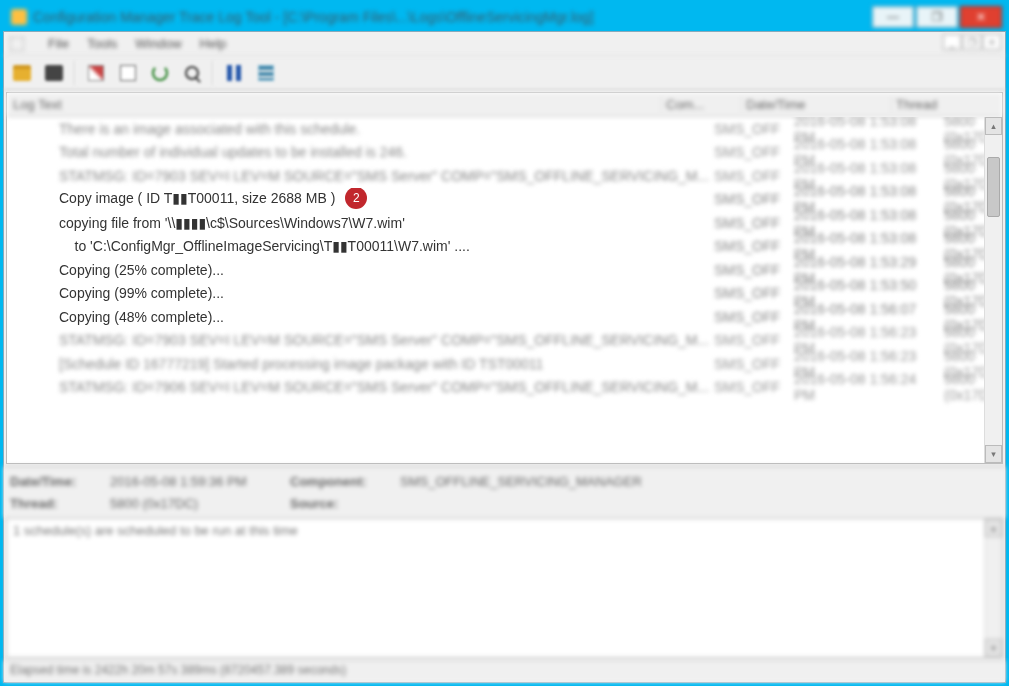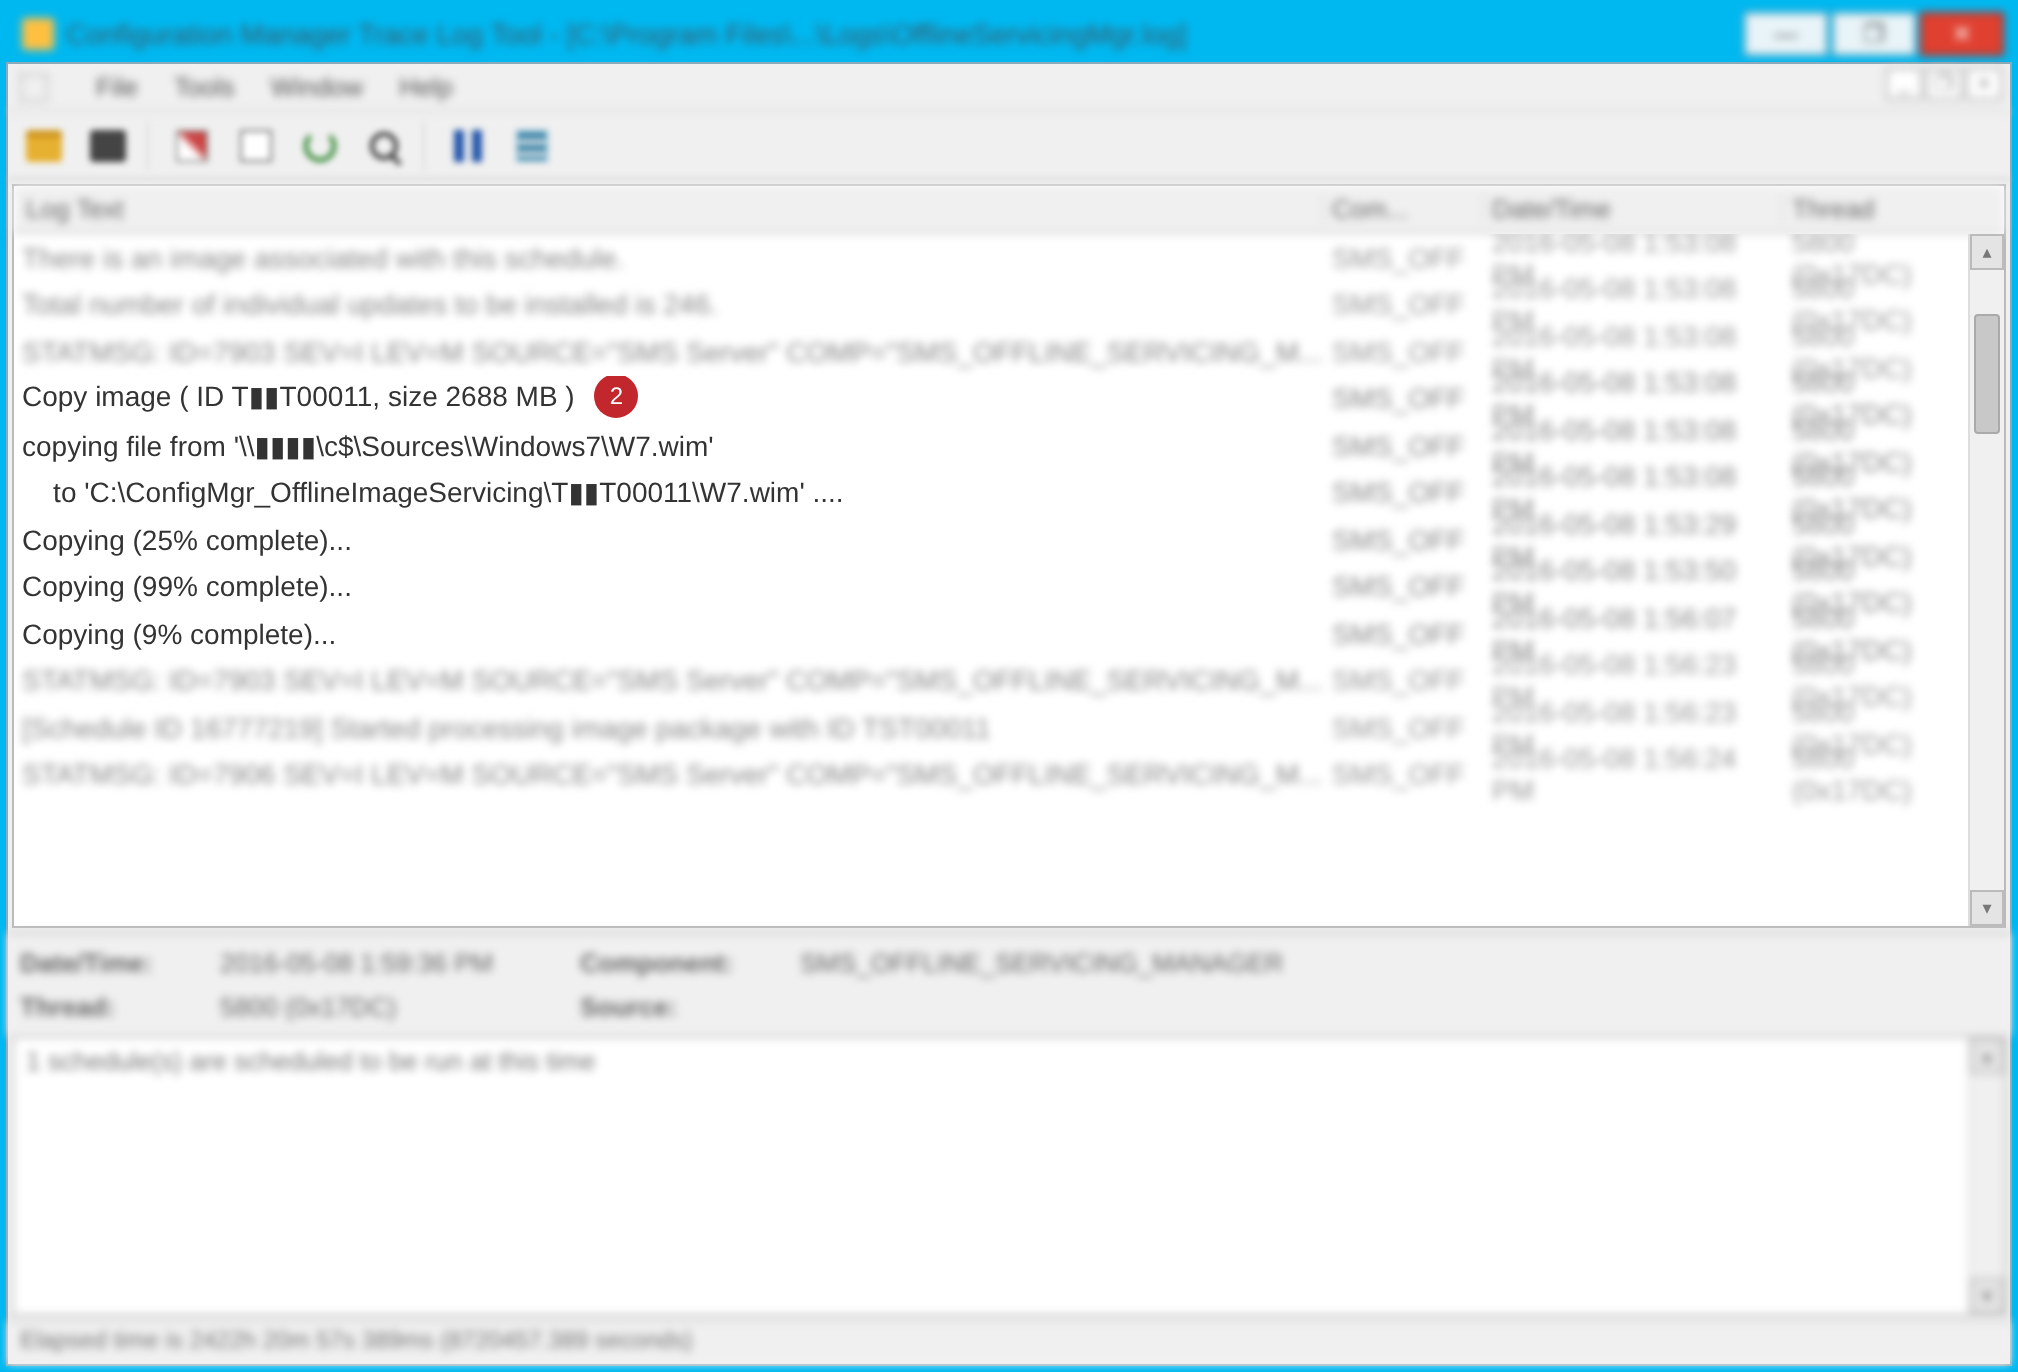--- a/index.html
+++ b/index.html
@@ -126,20 +126,21 @@
     overflow: hidden;
     position: relative;
   }
   .grid-rows { position: absolute; inset: 0 18px 0 0; }
   .gr-row {
     display: flex;
     height: 23.5px;
     align-items: center;
     font-size: 14px;
     color: #333;
+    margin-left: 48px;
   }
   .gr-row .c-text { flex: 0 0 655px; padding-left: 4px; white-space: nowrap; overflow: hidden; }
   .gr-row .c-comp { flex: 0 0 80px; padding-left: 4px; color:#999;}
   .gr-row .c-date { flex: 0 0 150px; padding-left: 4px; color:#999;}
   .gr-row .c-thread { flex: 0 0 90px; padding-left: 4px; color:#999;}
   .gr-row.blurred { filter: blur(2.2px); color:#888; }
   .gr-row .meta { filter: blur(2.2px); color:#888; }
   .gr-row .badge {
     display: inline-flex;
     width: 22px; height: 22px;
@@ -307,21 +308,21 @@
               <div class="c-date meta">2016-05-08 1:53:29 PM</div>
               <div class="c-thread meta">5800 (0x17DC)</div>
             </div>
             <div class="gr-row">
               <div class="c-text">Copying (99% complete)...</div>
               <div class="c-comp meta">SMS_OFF</div>
               <div class="c-date meta">2016-05-08 1:53:50 PM</div>
               <div class="c-thread meta">5800 (0x17DC)</div>
             </div>
             <div class="gr-row">
-              <div class="c-text">Copying (9% complete)...</div>
+              <div class="c-text">Copying (48% complete)...</div>
               <div class="c-comp meta">SMS_OFF</div>
               <div class="c-date meta">2016-05-08 1:56:07 PM</div>
               <div class="c-thread meta">5800 (0x17DC)</div>
             </div>
             <div class="gr-row blurred">
               <div class="c-text">STATMSG: ID=7903 SEV=I LEV=M SOURCE="SMS Server" COMP="SMS_OFFLINE_SERVICING_M...</div>
               <div class="c-comp">SMS_OFF</div>
               <div class="c-date">2016-05-08 1:56:23 PM</div>
               <div class="c-thread">5800 (0x17DC)</div>
             </div>

